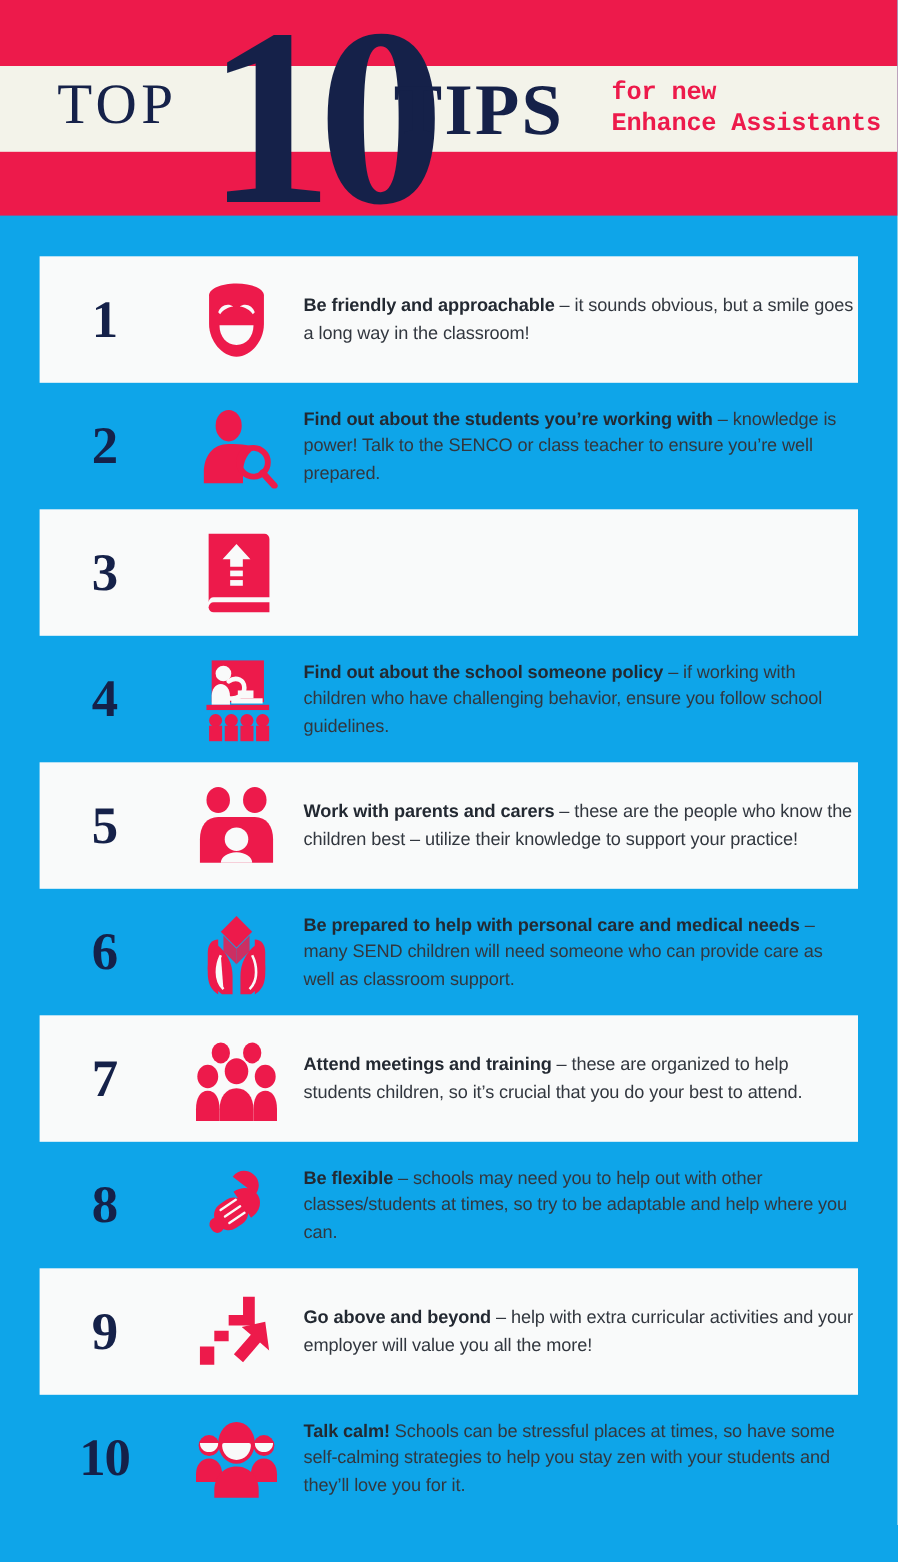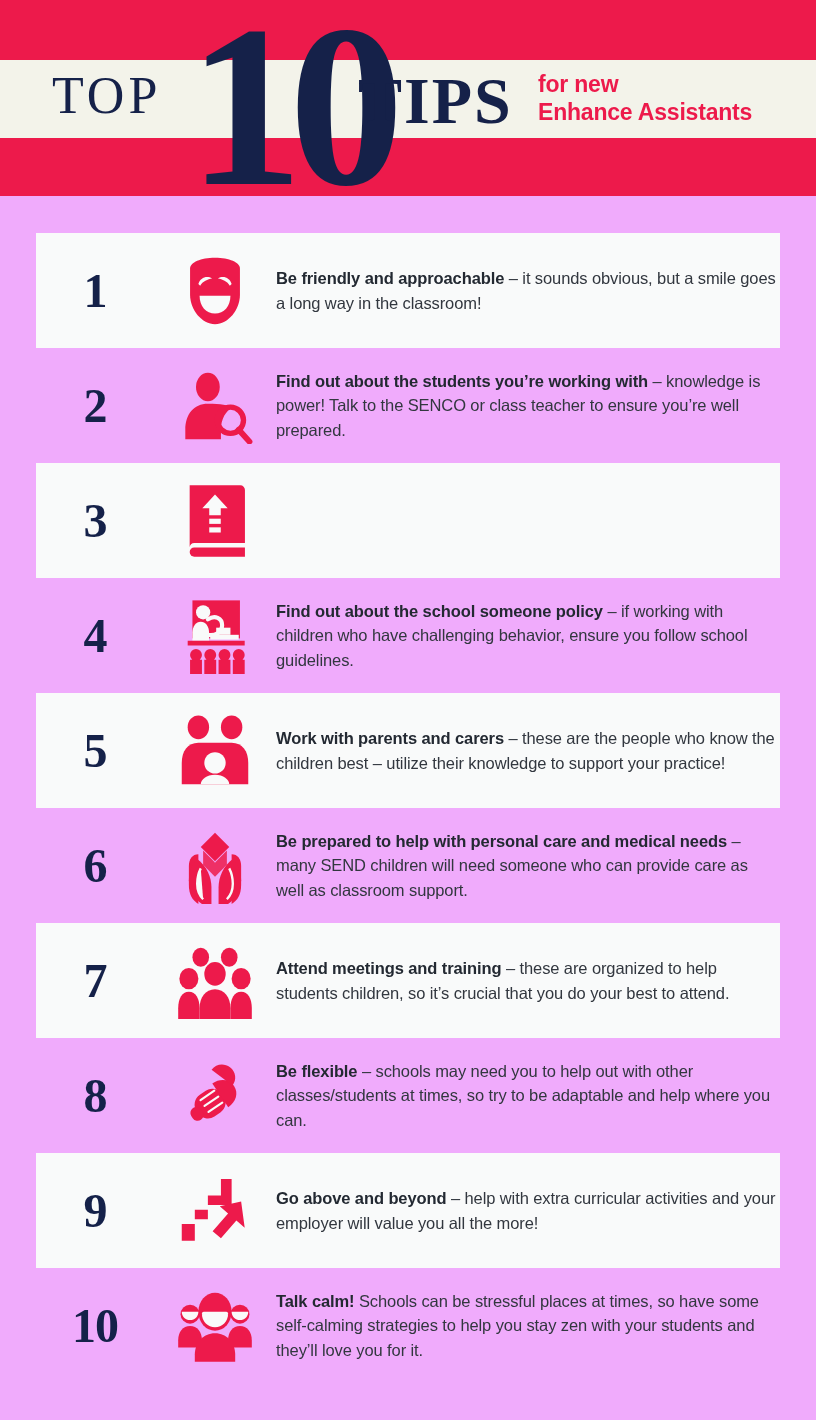--- a/index.html
+++ b/index.html
@@ -9,21 +9,21 @@
     height: 1420px;
     background: #f3f3ea;
     font-family: "Liberation Sans", sans-serif;
     overflow: hidden;
   }
 
   .page {
     position: relative;
     width: 816px;
     height: 1420px;
-    background: #f0abfc;
+    background: #0ea5e9;
   }
 
   
   .header {
     position: relative;
     width: 816px;
     height: 196px;
     background: #ed1a4b;
     overflow: hidden;
   }
@@ -76,24 +76,24 @@
     font-family: "Liberation Serif", serif;
     font-size: 66px;
     letter-spacing: 2px;
     font-weight: 700;
     color: #152149;
     line-height: 1;
   }
 
   .subtitle {
     position: absolute;
-    left: 538px;
+    left: 556px;
     top: 70px;
     color: #ed1a4b;
-    font-family: Liberation Sans, sans-serif;
+    font-family: Liberation Mono, monospace;
     font-weight: bold;
     font-size: 23px;
     line-height: 28px;
     letter-spacing: -0.2px;
   }
   .subtitle .l2 { font-size: 23px; display:block; }
 
   
   .tips {
     position: relative;

